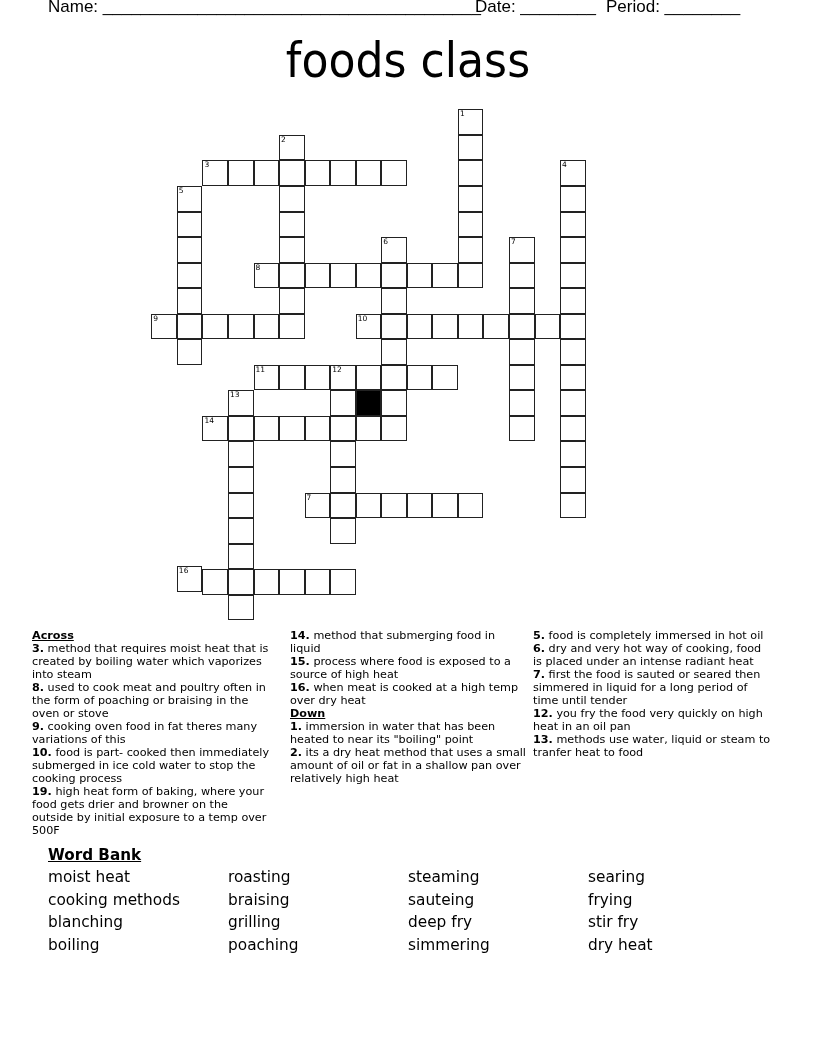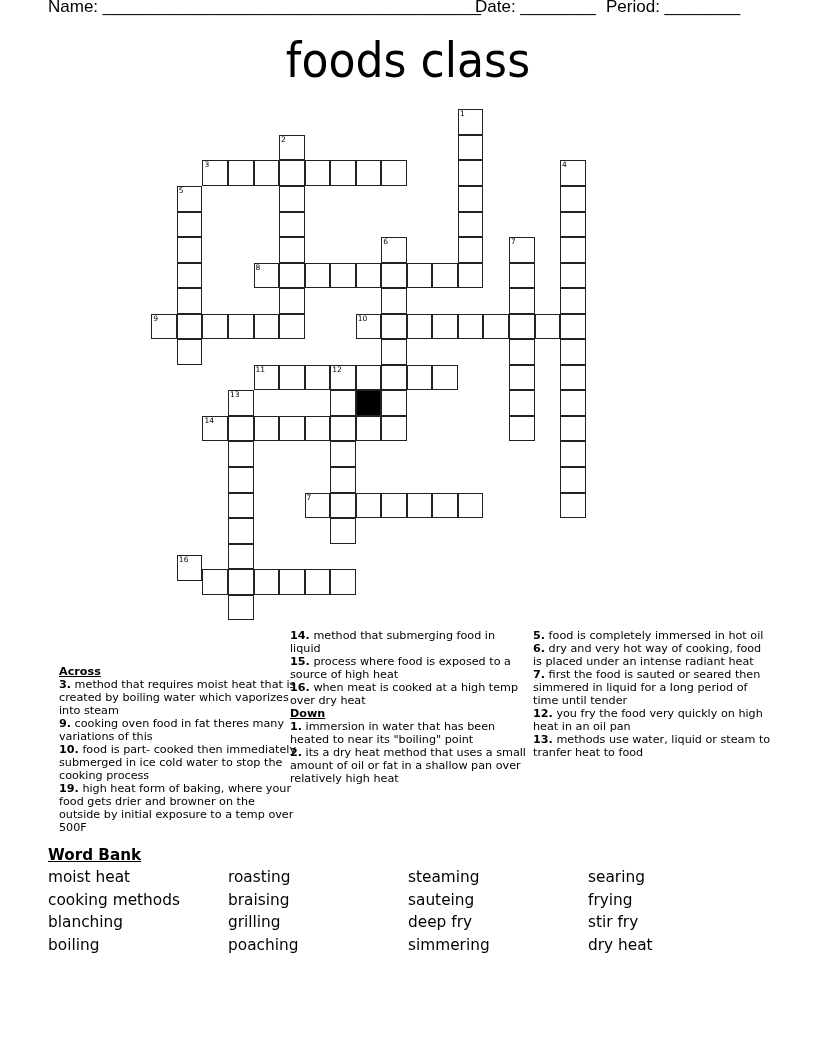--- a/index.html
+++ b/index.html
@@ -159,34 +159,35 @@
     <div class="cell" style="left: 153.3px; top: 306.6px;"></div>
     <div class="cell" style="left: 204.4px; top: 306.6px;"></div>
     <div class="cell" style="left: 153.3px; top: 383.25px;">
       <span class="num">7</span>
     </div>
     <div class="cell" style="left: 204.4px; top: 383.25px;"></div>
     <div class="cell" style="left: 229.95px; top: 383.25px;"></div>
     <div class="cell" style="left: 255.5px; top: 383.25px;"></div>
     <div class="cell" style="left: 281.05px; top: 383.25px;"></div>
     <div class="cell" style="left: 306.6px; top: 383.25px;"></div>
-    <div class="cell" style="left: 25.55px; top: 446px;">
+    <div class="cell" style="left: 25.55px; top: 457px;">
       <span class="num">16</span>
     </div>
     <div class="cell" style="left: 51.1px; top: 459.9px;"></div>
     <div class="cell" style="left: 102.2px; top: 459.9px;"></div>
     <div class="cell" style="left: 127.75px; top: 459.9px;"></div>
     <div class="cell" style="left: 153.3px; top: 459.9px;"></div>
     <div class="cell" style="left: 178.85px; top: 459.9px;"></div>
     <div class="cell black" style="left: 204.4px; top: 281.05px;"></div>
   </div>
 
-<div class="clues" style="left:59px; width:238px;margin-top:36px;">
+<div class="clues" style="left:32px; width:238px;">
   <span class="head">Across</span>
   <span class="clue"><span class="n">3.</span><span> method that requires moist heat that is created by boiling water which vaporizes into steam</span></span>
+  <span class="clue"><span class="n">8.</span><span> used to cook meat and poultry often in the form of poaching or braising in the oven or stove</span></span>
   <span class="clue"><span class="n">9.</span><span> cooking oven food in fat theres many variations of this</span></span>
   <span class="clue"><span class="n">10.</span><span> food is part- cooked then immediately submerged in ice cold water to stop the cooking process</span></span>
   <span class="clue"><span class="n">19.</span><span> high heat form of baking, where your food gets drier and browner on the outside by initial exposure to a temp over 500F</span></span>
 </div>
 
 <div class="clues" style="left:290px; width:236px;">
   <span class="clue"><span class="n">14.</span><span> method that submerging food in liquid</span></span>
   <span class="clue"><span class="n">15.</span><span> process where food is exposed to a source of high heat</span></span>
   <span class="clue"><span class="n">16.</span><span> when meat is cooked at a high temp over dry heat</span></span>
   <span class="head">Down</span>

